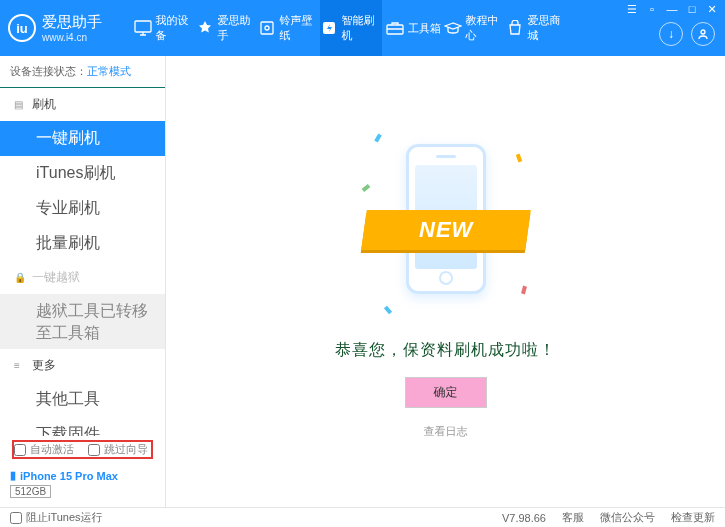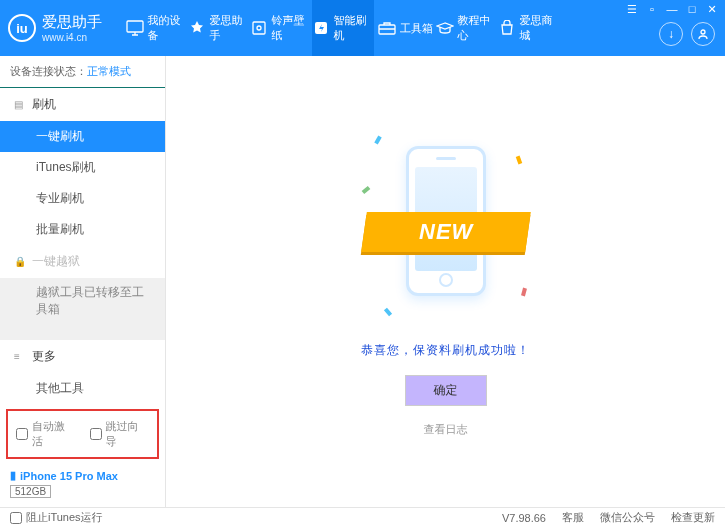--- a/index.html
+++ b/index.html
@@ -1,64 +1,64 @@
 <!DOCTYPE html>
 <html><head>
 <meta charset="utf-8">
 <style>
 *{margin:0;padding:0;box-sizing:border-box;font-family:"Microsoft YaHei",Arial,sans-serif}
 body{width:725px;height:527px;overflow:hidden;background:#fff;font-size:12px;color:#333}
 .header{background:#1e8fff;height:56px;display:flex;align-items:center;padding:0 8px;position:relative}
-.logo{display:flex;align-items:center;gap:6px;margin-right:24px}
+.logo{display:flex;align-items:center;gap:6px;margin-right:32px}
 .logo-icon{width:28px;height:28px;border:2px solid #fff;border-radius:50%;display:flex;align-items:center;justify-content:center;color:#fff;font-weight:bold;font-size:13px}
 .logo-text{color:#fff}
 .logo-title{font-size:15px;font-weight:normal}
 .logo-url{font-size:10px;opacity:.85}
 .nav{display:flex;height:56px}
 .nav-item{width:62px;display:flex;flex-direction:row;align-items:center;justify-content:center;color:#fff;cursor:pointer;gap:3px;font-size:11px}
 .nav-item.active{background:#0a7aeb}
 .nav-icon{width:20px;height:18px;display:flex;align-items:center;justify-content:center}
 .window-controls{position:absolute;top:2px;right:4px;display:flex;gap:2px}
 .win-btn{width:18px;height:14px;display:flex;align-items:center;justify-content:center;color:#fff;cursor:pointer;font-size:11px}
 .header-actions{position:absolute;right:10px;top:22px;display:flex;gap:8px}
 .circle-btn{width:24px;height:24px;border:1.5px solid rgba(255,255,255,.7);border-radius:50%;display:flex;align-items:center;justify-content:center;color:#fff;cursor:pointer;font-size:12px}
 .body{display:flex;height:451px}
 .sidebar{width:166px;border-right:1px solid #e5e5e5;display:flex;flex-direction:column}
 .status-bar{padding:8px 10px;font-size:11px;color:#666;border-bottom:1px solid #0f766e}
 .status-val{color:#1e8fff}
 .sb-list{flex:1;overflow:auto}
 .sb-section{padding:8px 14px;display:flex;align-items:center;gap:6px;color:#444;font-size:12px;cursor:pointer}
 .sb-section .ico{width:12px;color:#999;font-size:10px}
 .sb-section.locked{color:#bbb}
-.sb-item{padding:7px 10px 7px 36px;font-size:12px;color:#555;cursor:pointer}
+.sb-item{padding:7px 10px 7px 36px;font-size:16px;color:#555;cursor:pointer}
 .sb-item.active{background:#1e8fff;color:#fff}
-.sb-item.multiline{background:#f0f0f0;color:#888;line-height:1.4;padding-top:6px;padding-bottom:22px}
-.checkbox-row{border:2px solid #e53935;margin:4px 6px;padding:8px;display:flex;gap:14px;font-size:11px;color:#888}
+.sb-item.multiline{background:#f0f0f0;color:#888;line-height:1.4;padding-top:6px;padding-bottom:4px}
+.checkbox-row{border:2px solid #e53935;margin:4px 12px;display:flex;gap:14px;font-size:11px;color:#888}
 .cb{display:flex;align-items:center;gap:4px}
 .cb input{width:12px;height:12px}
 .device-box{padding:6px 10px;font-size:11px}
 .device-name{color:#1e8fff;font-weight:bold;display:flex;align-items:center;gap:4px}
 .storage-badge{display:inline-block;border:1px solid #aaa;padding:0 4px;font-size:10px;margin:3px 0;color:#666}
 .device-type{color:#aaa}
 .main{flex:1;display:flex;flex-direction:column;align-items:center;justify-content:center;gap:16px;position:relative}
 .illustration{width:180px;height:200px;position:relative}
 .phone{position:absolute;left:50px;top:20px;width:80px;height:150px;background:#fff;border:3px solid #d0e8ff;border-radius:12px;box-shadow:0 4px 12px rgba(30,143,255,.15)}
 .phone::before{content:"";position:absolute;top:8px;left:50%;transform:translateX(-50%);width:20px;height:3px;background:#d0e8ff;border-radius:2px}
 .phone::after{content:"";position:absolute;bottom:6px;left:50%;transform:translateX(-50%);width:10px;height:10px;border:2px solid #d0e8ff;border-radius:50%}
 .screen{position:absolute;top:18px;left:6px;right:6px;bottom:22px;background:linear-gradient(#e8f4ff,#cfe9ff);border-radius:3px}
 .banner{position:absolute;top:86px;left:8px;right:8px;height:40px;background:#ffb300;transform:skewX(-8deg);display:flex;align-items:center;justify-content:center;box-shadow:0 3px 0 #e09800}
 .banner span{color:#fff;font-weight:900;font-size:22px;font-style:italic;letter-spacing:1px;transform:skewX(8deg)}
 .confetti{position:absolute;width:4px;height:8px}
 .c1{top:10px;left:20px;background:#4fc3f7;transform:rotate(30deg)}
 .c2{top:30px;right:15px;background:#ffb300;transform:rotate(-20deg)}
 .c3{top:60px;left:8px;background:#81c784;transform:rotate(50deg)}
 .c4{bottom:30px;right:10px;background:#e57373;transform:rotate(15deg)}
 .c5{bottom:10px;left:30px;background:#4fc3f7;transform:rotate(-40deg)}
-.success-text{font-size:12px;color:#1d4ed8;letter-spacing:1px}
-.ok-btn{padding:6px 28px;border:1px solid #ccc;background:#c4b5fd;cursor:pointer;font-size:12px;color:#333}
+.success-text{font-size:16px;color:#14532d;letter-spacing:1px}
+.ok-btn{padding:6px 28px;border:1px solid #ccc;background:#f9a8d4;cursor:pointer;font-size:12px;color:#333}
 .log-link{color:#999;font-size:11px;cursor:pointer}
 .footer{height:20px;border-top:1px solid #e5e5e5;display:flex;align-items:center;padding:0 10px;font-size:11px;color:#666;gap:16px}
 .footer .spacer{flex:1}
 .footer-item{cursor:pointer}
 </style>
 </head>
 <body>
 
 <div class="header">
   <div class="logo">

